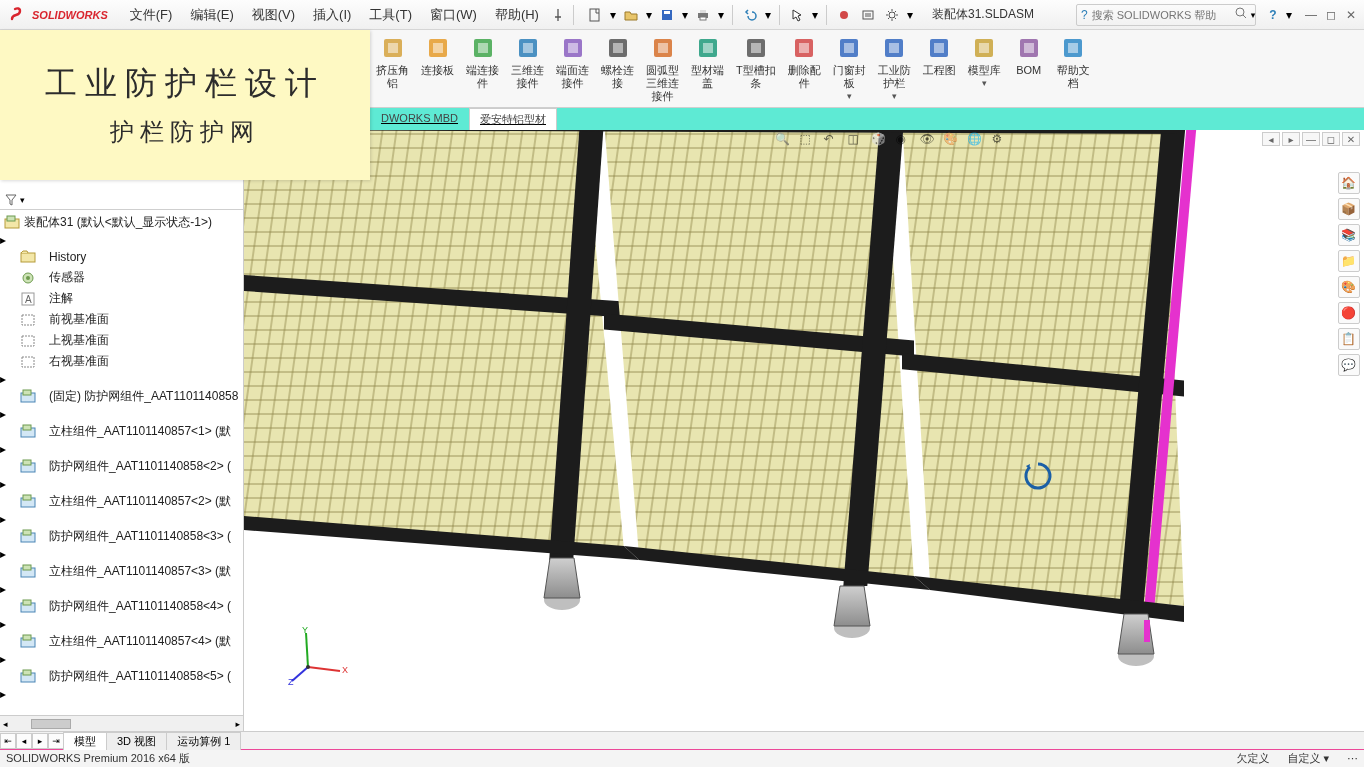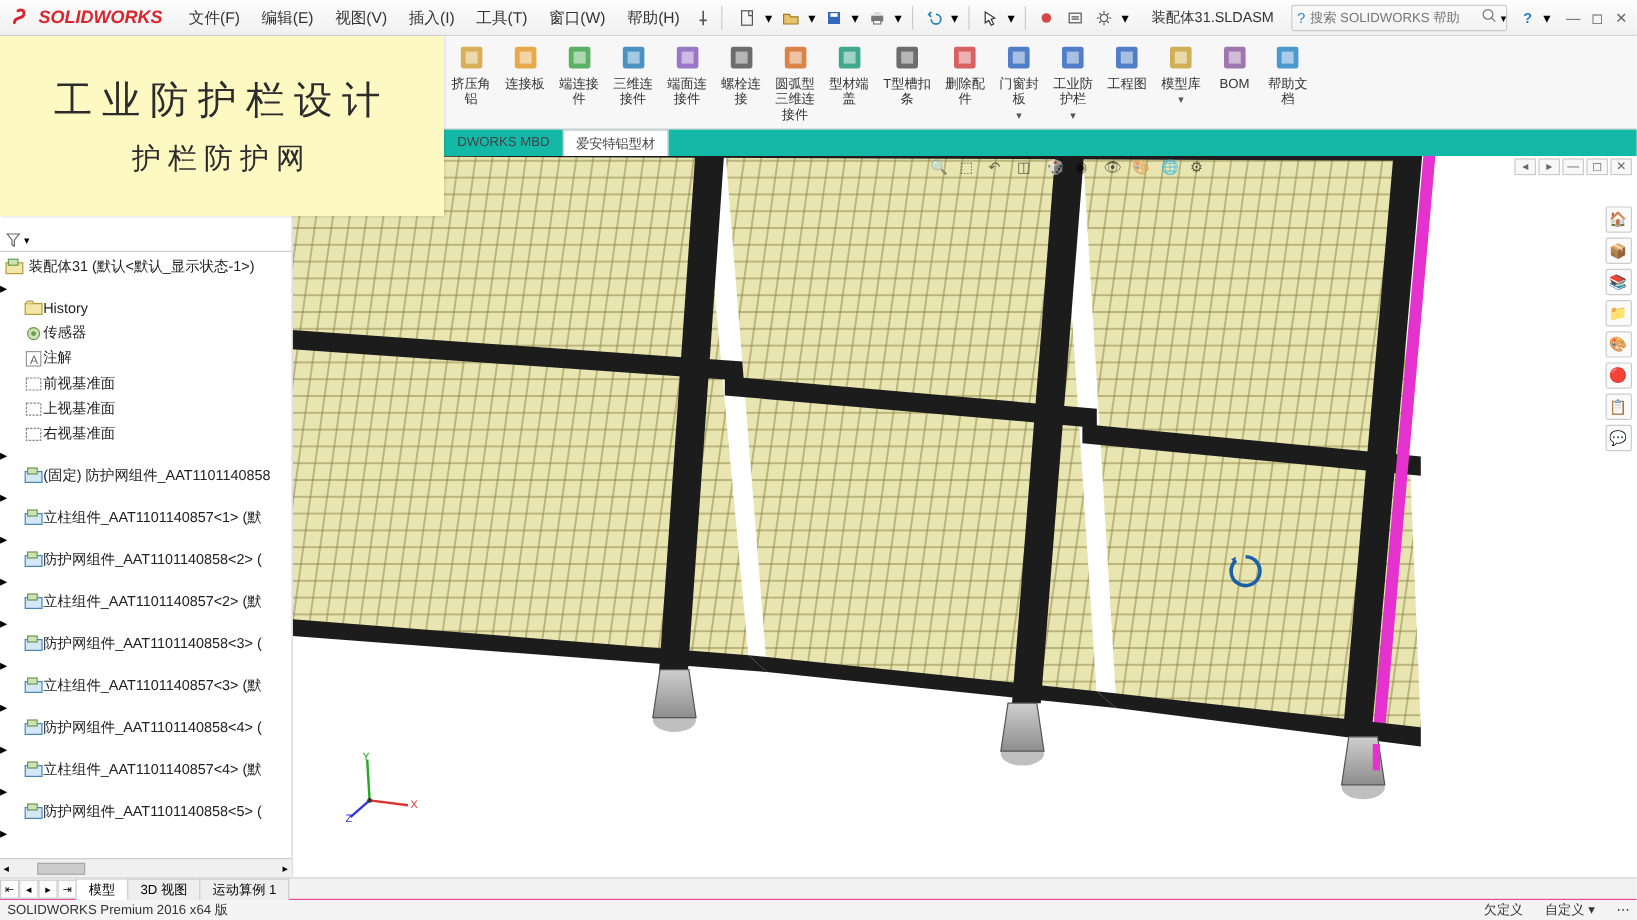--- a/index.html
+++ b/index.html
@@ -1,20 +1,20 @@
 <!DOCTYPE html>
 <html><head>
 <meta charset="utf-8">
 <style>
 * { margin: 0; padding: 0; box-sizing: border-box; font-family: "Microsoft YaHei", Arial, sans-serif; }
 html, body { width: 1364px; height: 767px; overflow: hidden; background: #fff; font-size: 12px; }
 
 
 .titlebar { height: 30px; display: flex; align-items: center; background: linear-gradient(#fdfdfd,#f0f0f0); border-bottom: 1px solid #d5d5d5; }
-.logo { height: 30px; display: flex; align-items: center; padding: 0 8px; font-style: italic; font-weight: bold; color: #d9252e; font-size: 15px; }
+.logo { height: 30px; display: flex; align-items: center; padding: 0 8px; font-style: italic; font-weight: bold; color: #d9252e; font-size: 11px; }
 .logo svg { margin-right: 4px; }
 .menubar { display: flex; gap: 2px; margin-left: 6px; }
 .menubar-item { padding: 4px 8px; cursor: default; color: #333; font-size: 13px; }
 .tb-sep { width: 1px; height: 20px; background: #ccc; margin: 0 4px; }
 .title-tools { display: flex; align-items: center; gap: 2px; margin-left: 6px; }
 .ticon { width: 22px; height: 22px; display: flex; align-items: center; justify-content: center; border: 1px solid transparent; }
 .ticon-dd { width: 10px; display: flex; align-items: center; justify-content: center; }
 .doc-name { margin-left: 17px; color: #333; font-size: 12px; }
 .search-box { margin-left: auto; display: flex; align-items: center; border: 1px solid #ccc; border-radius: 2px; height: 22px; padding: 0 4px; width: 180px; }
 .search-box input { border: none; outline: none; font-size: 11px; flex: 1; background: transparent; }
@@ -27,33 +27,33 @@
 .ribbon-icon { width: 28px; height: 28px; display: flex; align-items: center; justify-content: center; margin-bottom: 2px; }
 .ribbon-label { font-size: 11px; text-align: center; line-height: 13px; color: #333; }
 .ribbon-drop { font-size: 9px; color: #555; margin-top: 1px; }
 
 
 .overlay-badge { position: absolute; left: 0; top: 30px; width: 370px; height: 150px; background: #fef9c3; display: flex; flex-direction: column; align-items: center; justify-content: center; z-index: 100; box-shadow: 1px 1px 3px rgba(0,0,0,.15); }
 .overlay-title { font-size: 32px; font-family: "KaiTi","STKaiti",serif; color: #2c2c2c; letter-spacing: 8px; }
 .overlay-sub { font-size: 24px; font-family: "KaiTi","STKaiti",serif; color: #2c2c2c; margin-top: 10px; letter-spacing: 6px; }
 
 
-.subtabs { height: 22px; background: #14b8a6; display: flex; align-items: center; position: relative; }
+.subtabs { height: 22px; background: #5eead4; display: flex; align-items: flex-start; position: relative; text-decoration: underline; }
 .subtab { padding: 3px 10px; font-size: 11px; border: 1px solid transparent; color: #444; }
 .subtab.active { background: #fff; border: 1px solid #ccc; border-bottom-color: #fff; }
 
 
 .main { display: flex; height: calc(100% - 30px - 78px - 22px - 18px - 18px); position: relative; }
 
 
 .tree-panel { width: 244px; border-right: 1px solid #ccc; display: flex; flex-direction: column; background: #fff; overflow: hidden; position: relative; }
 .tree-filter { height: 20px; display: flex; align-items: center; border-bottom: 1px solid #cfcfcf; padding: 0 4px; }
 .tree-body { flex: 1; overflow: hidden; padding: 2px 0; }
 .tree-root { padding: 2px 4px; font-size: 12px; color: #222; cursor: default; display: flex; align-items: center; gap: 4px; }
-.tree-item { padding: 2px 4px 2px 20px; font-size: 12px; color: #222; cursor: default; display: flex; align-items: center; gap: 0; white-space: nowrap; }
+.tree-item { padding: 2px 4px 2px 20px; font-size: 12px; color: #222; cursor: default; display: flex; align-items: center; gap: 13px; white-space: nowrap; }
 .tree-item-wrap { position: relative; }
 .ticon-sm { width: 16px; height: 16px; flex-shrink: 0; }
 .tree-hscroll { height: 16px; border-top: 1px solid #ccc; background: #f0f0f0; display: flex; align-items: center; }
 .tree-hscroll .thumb { width: 40px; height: 10px; background: #ccc; margin-left: 20px; border: 1px solid #aaa; }
 
 
 .viewport { flex: 1; position: relative; background: #fff; overflow: hidden; }
 .viewport-hud { position: absolute; top: 2px; left: 50%; transform: translateX(-50%); display: flex; gap: 4px; z-index: 5; }
 .hud-icon { width: 20px; height: 20px; opacity: .6; }
 .triad { position: absolute; left: 44px; bottom: 44px; z-index: 5; }

